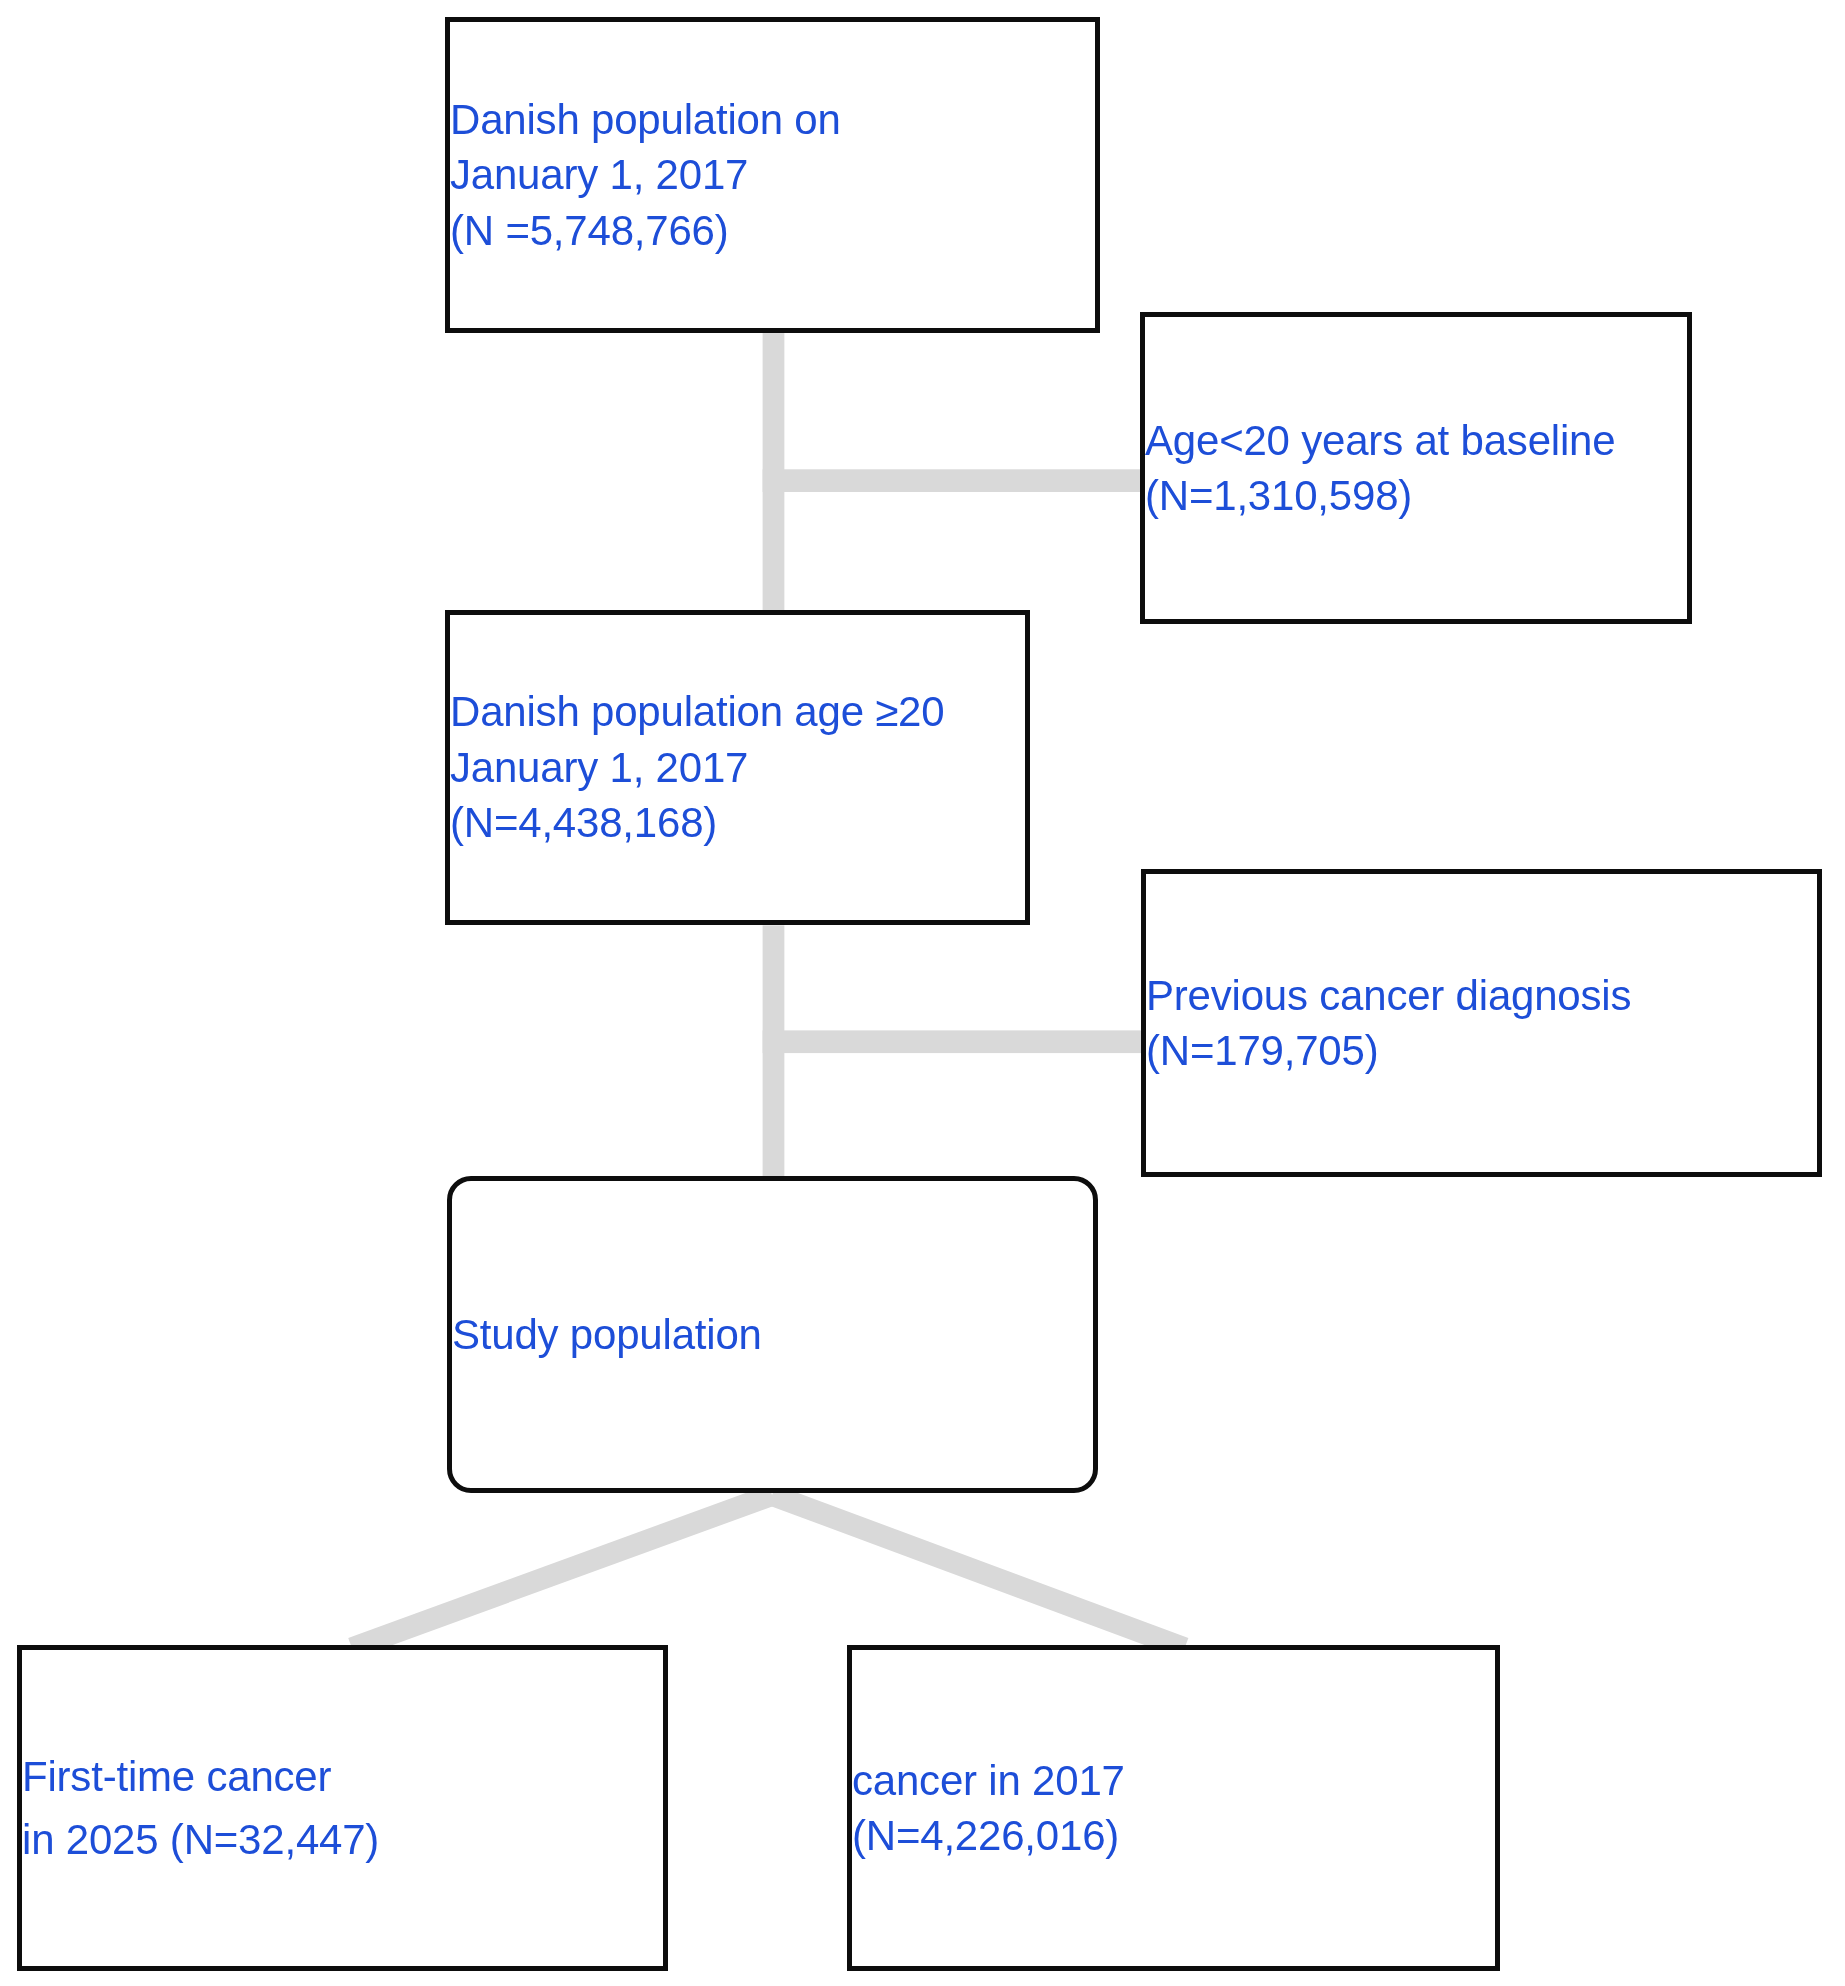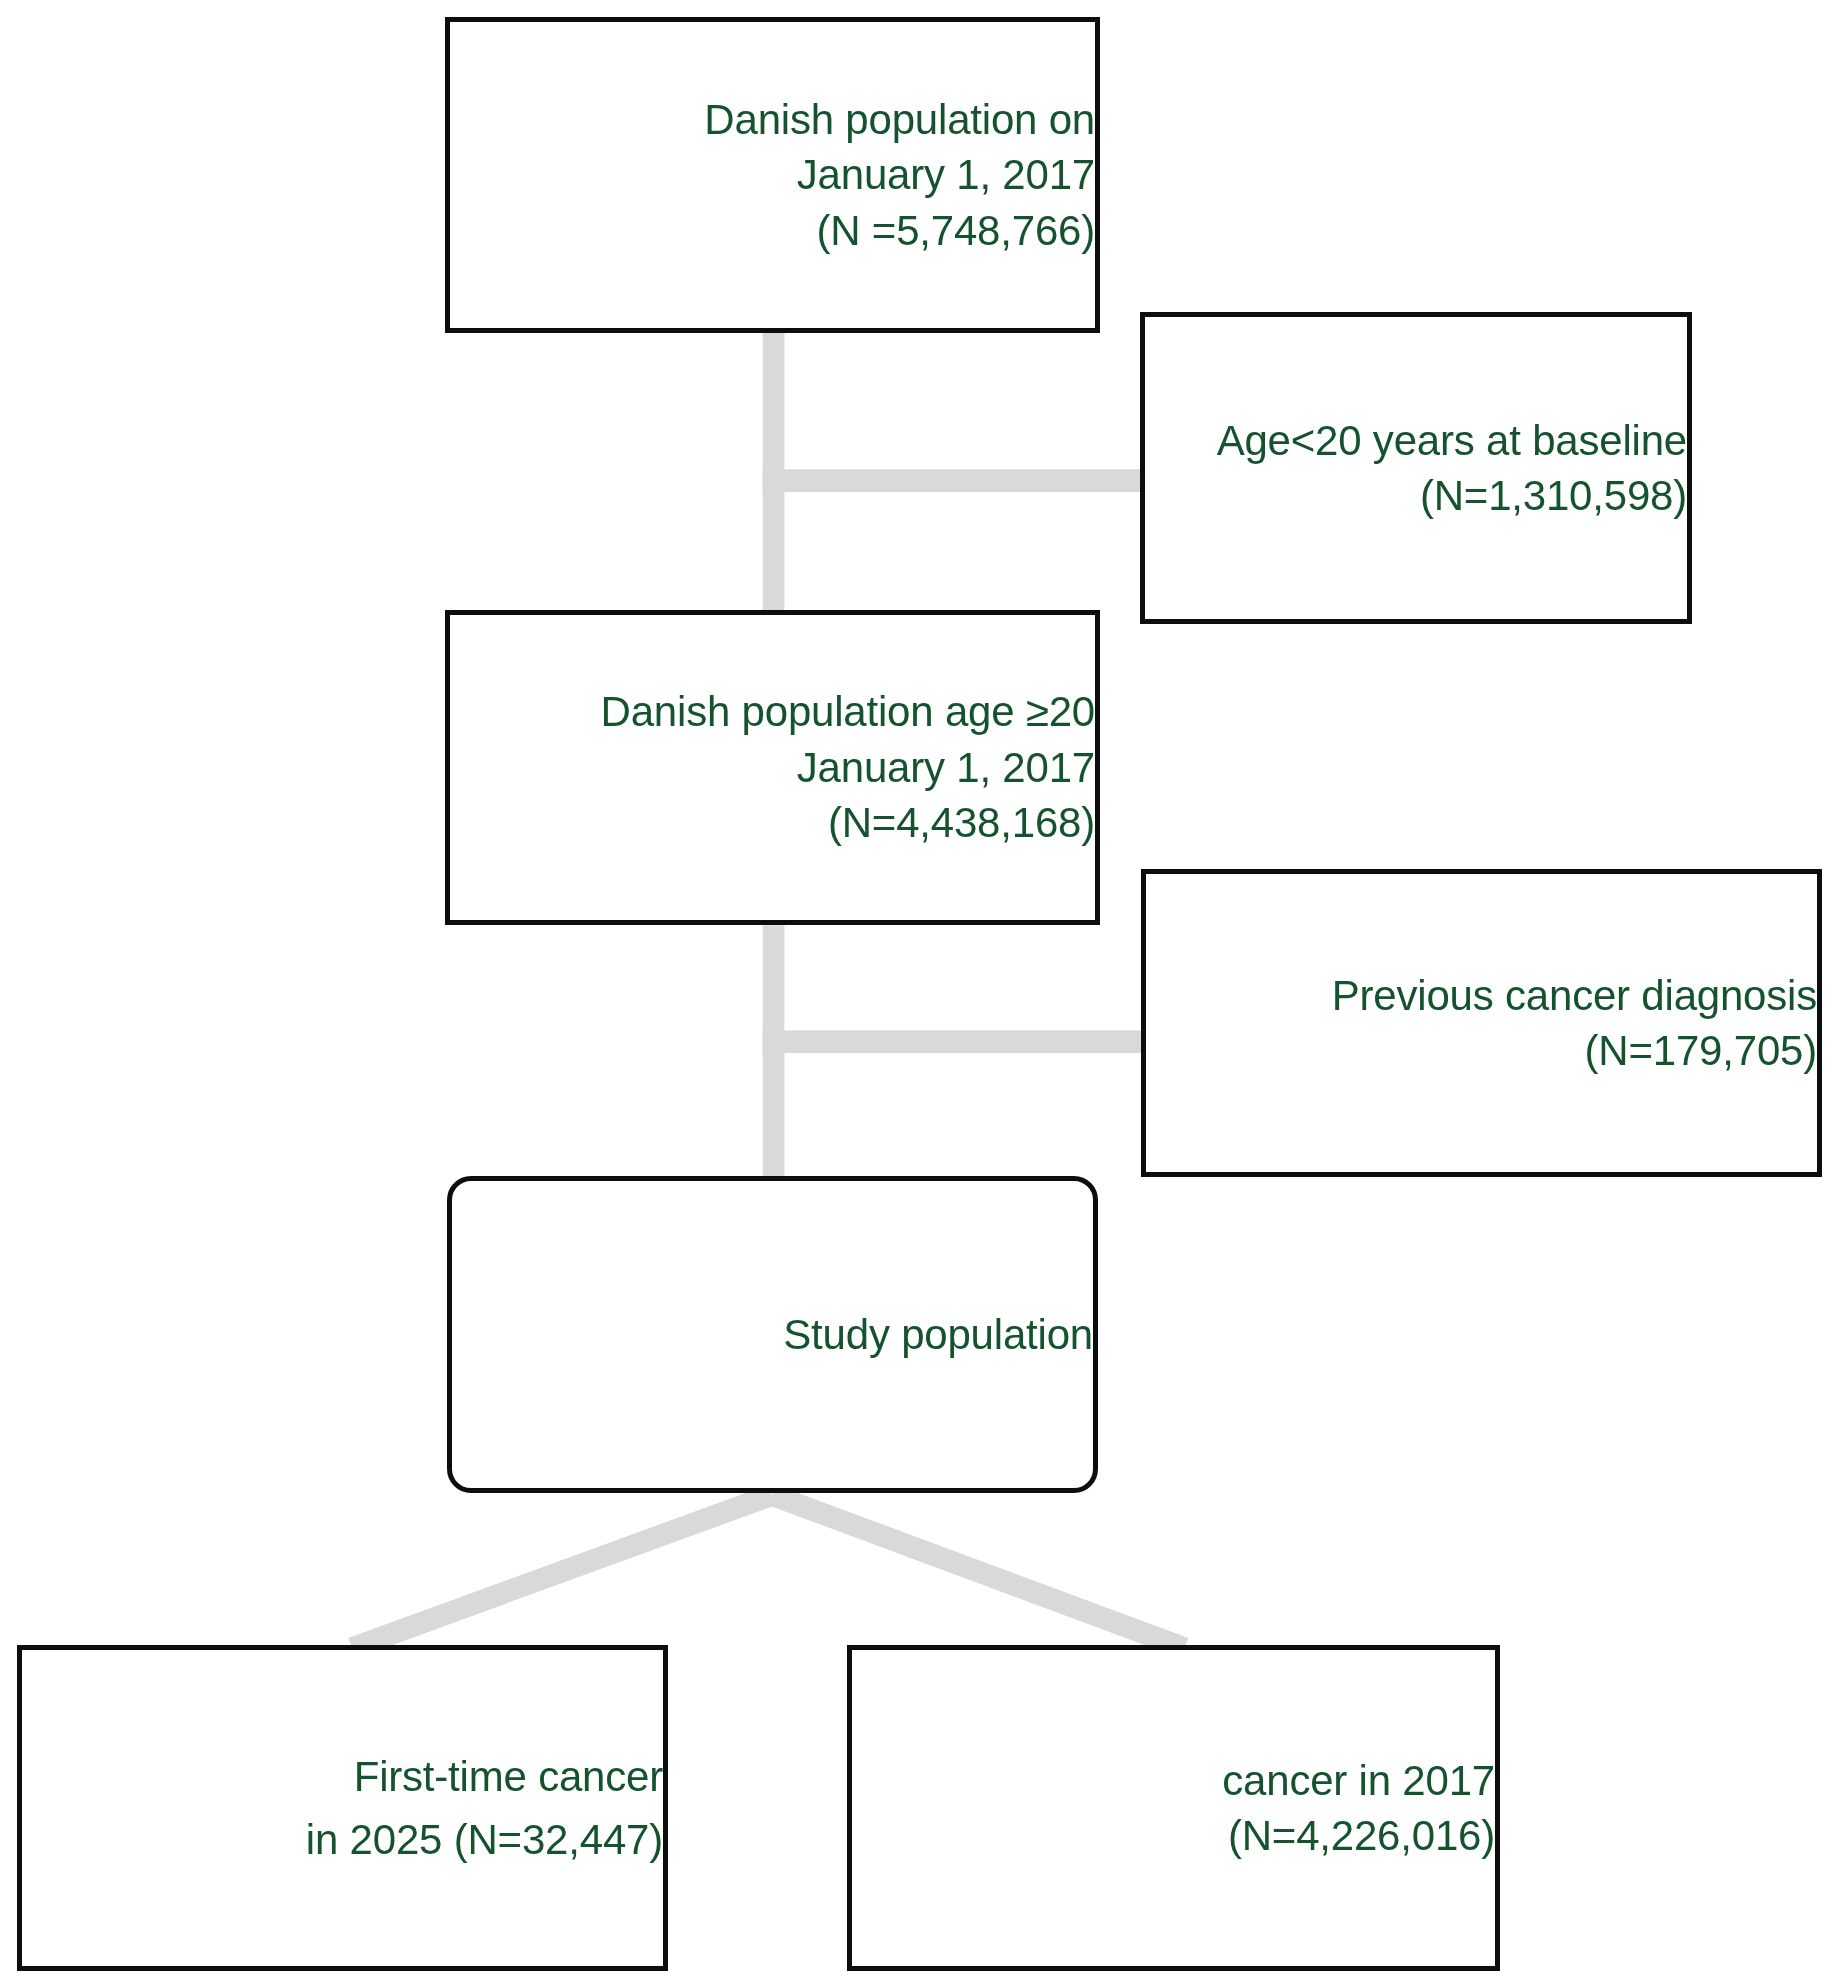--- a/index.html
+++ b/index.html
@@ -33,31 +33,31 @@
     border: 5.7px solid #0d0d0d;
     display: flex;
     flex-direction: column;
     align-items: center;
     justify-content: center;
     z-index: 5;
   }
   .node .line {
     display: block;
     width: 100%;
-    text-align: right;
-    color: #14532d;
+    text-align: left;
+    color: #1d4ed8;
     font-size: 42px;
     line-height: 1.32;
     letter-spacing: -0.2px;
     white-space: nowrap;
   }
   
   #node-source       { left: 445px;  top: 17px;   width: 655px; height: 316px; }
   #node-excl-age     { left: 1140px; top: 312px;  width: 552px; height: 312px; }
-  #node-adults       { left: 445px;  top: 610px;  width: 655px; height: 315px; }
+  #node-adults       { left: 445px;  top: 610px;  width: 585px; height: 315px; }
   #node-excl-cancer  { left: 1141px; top: 869px;  width: 681px; height: 308px; }
   #node-study        { left: 447px;  top: 1176px; width: 651px; height: 317px; border-radius: 24px; }
   #node-cases        { left: 17px;   top: 1645px; width: 651px; height: 326px; gap: 8px; }
   #node-noncases     { left: 847px;  top: 1645px; width: 653px; height: 326px; }
 </style>
 </head>
 <body>
 
 <div id="canvas">
 

